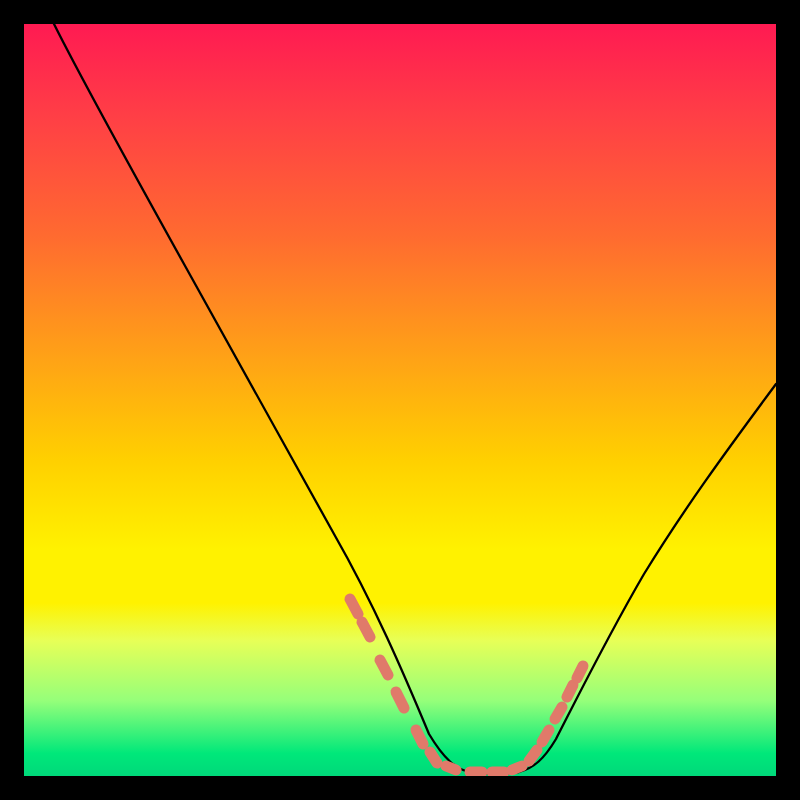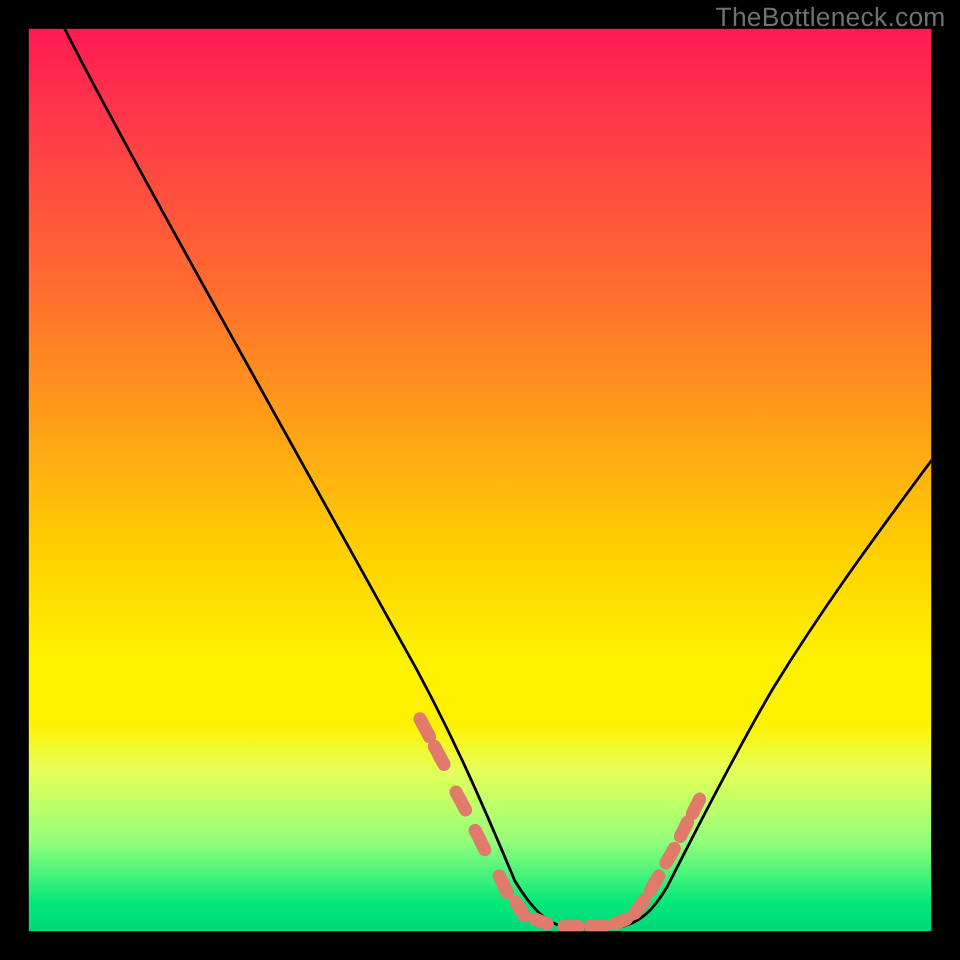--- a/index.html
+++ b/index.html
@@ -84,14 +84,13 @@
         <line x1="468" y1="748" x2="480" y2="748"></line>
         <line x1="488" y1="746" x2="498" y2="742"></line>
         <line x1="505" y1="737" x2="513" y2="726"></line>
         <line x1="518" y1="718" x2="525" y2="706"></line>
         <line x1="531" y1="695" x2="538" y2="683"></line>
         <line x1="543" y1="673" x2="549" y2="661"></line>
         <line x1="553" y1="654" x2="559" y2="642"></line>
       </g>
     </svg>
   </div>
-  <div class="watermark">TheBottleneck.com</div>
 </div>
 
 </body></html>

